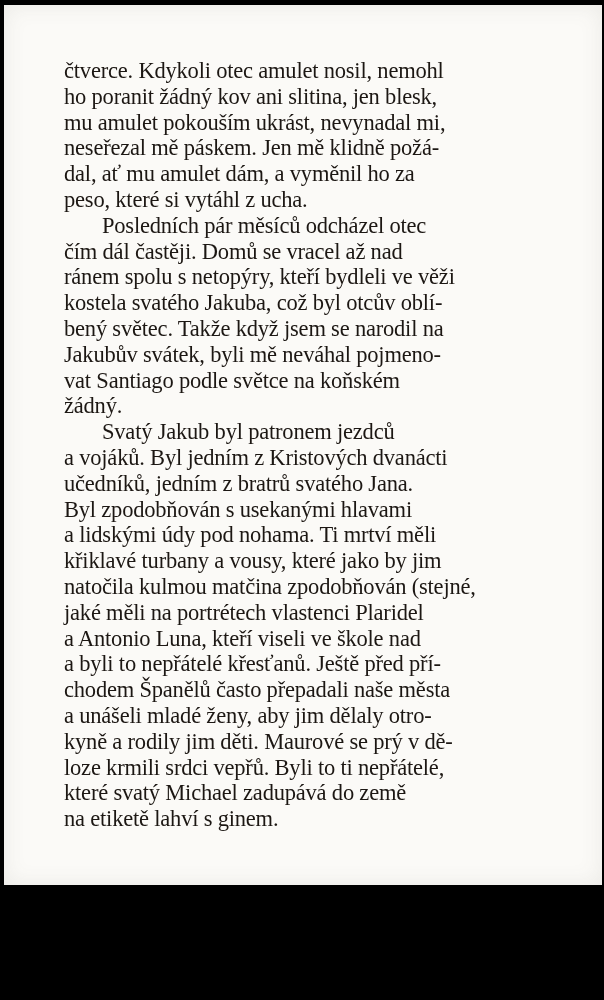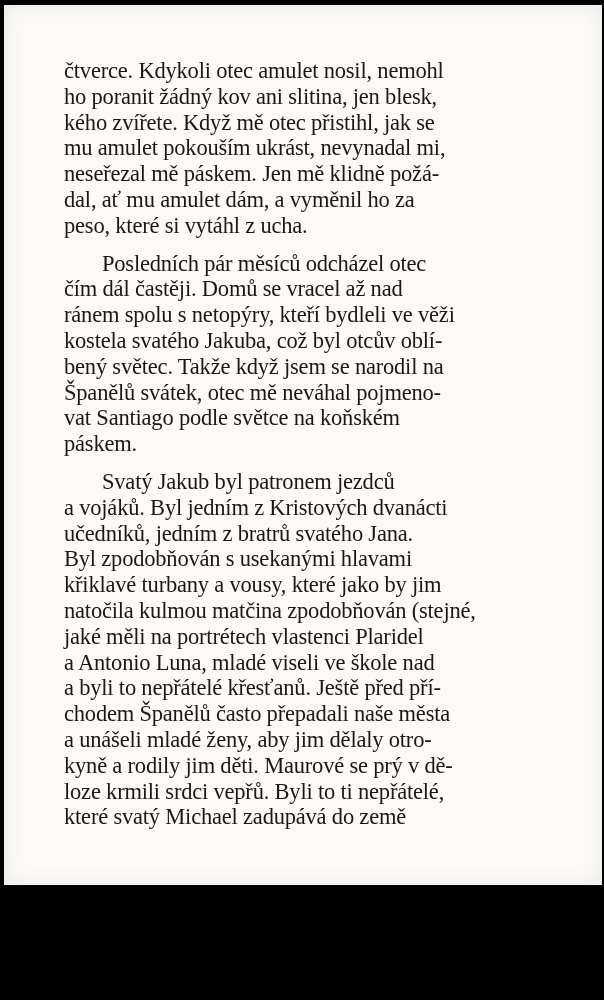--- a/index.html
+++ b/index.html
@@ -34,64 +34,64 @@
   .line {
     font-family: "Liberation Serif", serif;
     font-size: 22.5px;
     line-height: 25.8px;
     letter-spacing: -0.2px;
     color: #1c1713;
     white-space: nowrap;
   }
   .line.indent {
     text-indent: 38px;
-    margin-top: 12px;
   }
   .page-number {
     position: absolute;
     top: 927px;
     left: 316px;
     transform: translateX(-50%);
     font-family: "DejaVu Serif", serif;
     font-style: italic;
     font-size: 25px;
     color: #221d18;
   }
 </style>
 </head>
 <body>
 
 <div class="frame">
   <div class="page">
     <div class="text-block" id="text-block">
         <div class="line">čtverce. Kdykoli otec amulet nosil, nemohl</div>
         <div class="line">ho poranit žádný kov ani slitina, jen blesk,</div>
-        <div class="line">kého zvířete. Když mě otec přistihl, jak se</div>
         <div class="line">mu amulet pokouším ukrást, nevynadal mi,</div>
         <div class="line">neseřezal mě páskem. Jen mě klidně požá-</div>
         <div class="line">dal, ať mu amulet dám, a vyměnil ho za</div>
         <div class="line">peso, které si vytáhl z ucha.</div>
         <div class="line indent">Posledních pár měsíců odcházel otec</div>
         <div class="line">čím dál častěji. Domů se vracel až nad</div>
         <div class="line">ránem spolu s netopýry, kteří bydleli ve věži</div>
         <div class="line">kostela svatého Jakuba, což byl otcův oblí-</div>
         <div class="line">bený světec. Takže když jsem se narodil na</div>
-        <div class="line">Španělů svátek, otec mě neváhal pojmeno-</div>
+        <div class="line">Jakubův svátek, byli mě neváhal pojmeno-</div>
         <div class="line">vat Santiago podle světce na koňském</div>
-        <div class="line">páskem.</div>
+        <div class="line">žádný.</div>
         <div class="line indent">Svatý Jakub byl patronem jezdců</div>
         <div class="line">a vojáků. Byl jedním z Kristových dvanácti</div>
         <div class="line">učedníků, jedním z bratrů svatého Jana.</div>
         <div class="line">Byl zpodobňován s usekanými hlavami</div>
+        <div class="line">a lidskými údy pod nohama. Ti mrtví měli</div>
         <div class="line">křiklavé turbany a vousy, které jako by jim</div>
         <div class="line">natočila kulmou matčina zpodobňován (stejné,</div>
         <div class="line">jaké měli na portrétech vlastenci Plaridel</div>
-        <div class="line">a Antonio Luna, mladé viseli ve škole nad</div>
+        <div class="line">a Antonio Luna, kteří viseli ve škole nad</div>
         <div class="line">a byli to nepřátelé křesťanů. Ještě před pří-</div>
         <div class="line">chodem Španělů často přepadali naše města</div>
         <div class="line">a unášeli mladé ženy, aby jim dělaly otro-</div>
         <div class="line">kyně a rodily jim děti. Maurové se prý v dě-</div>
         <div class="line">loze krmili srdci vepřů. Byli to ti nepřátelé,</div>
         <div class="line">které svatý Michael zadupává do země</div>
+        <div class="line">na etiketě lahví s ginem.</div>
       </div>
     <div class="page-number">8</div>
   </div>
 </div>
 
 </body></html>

